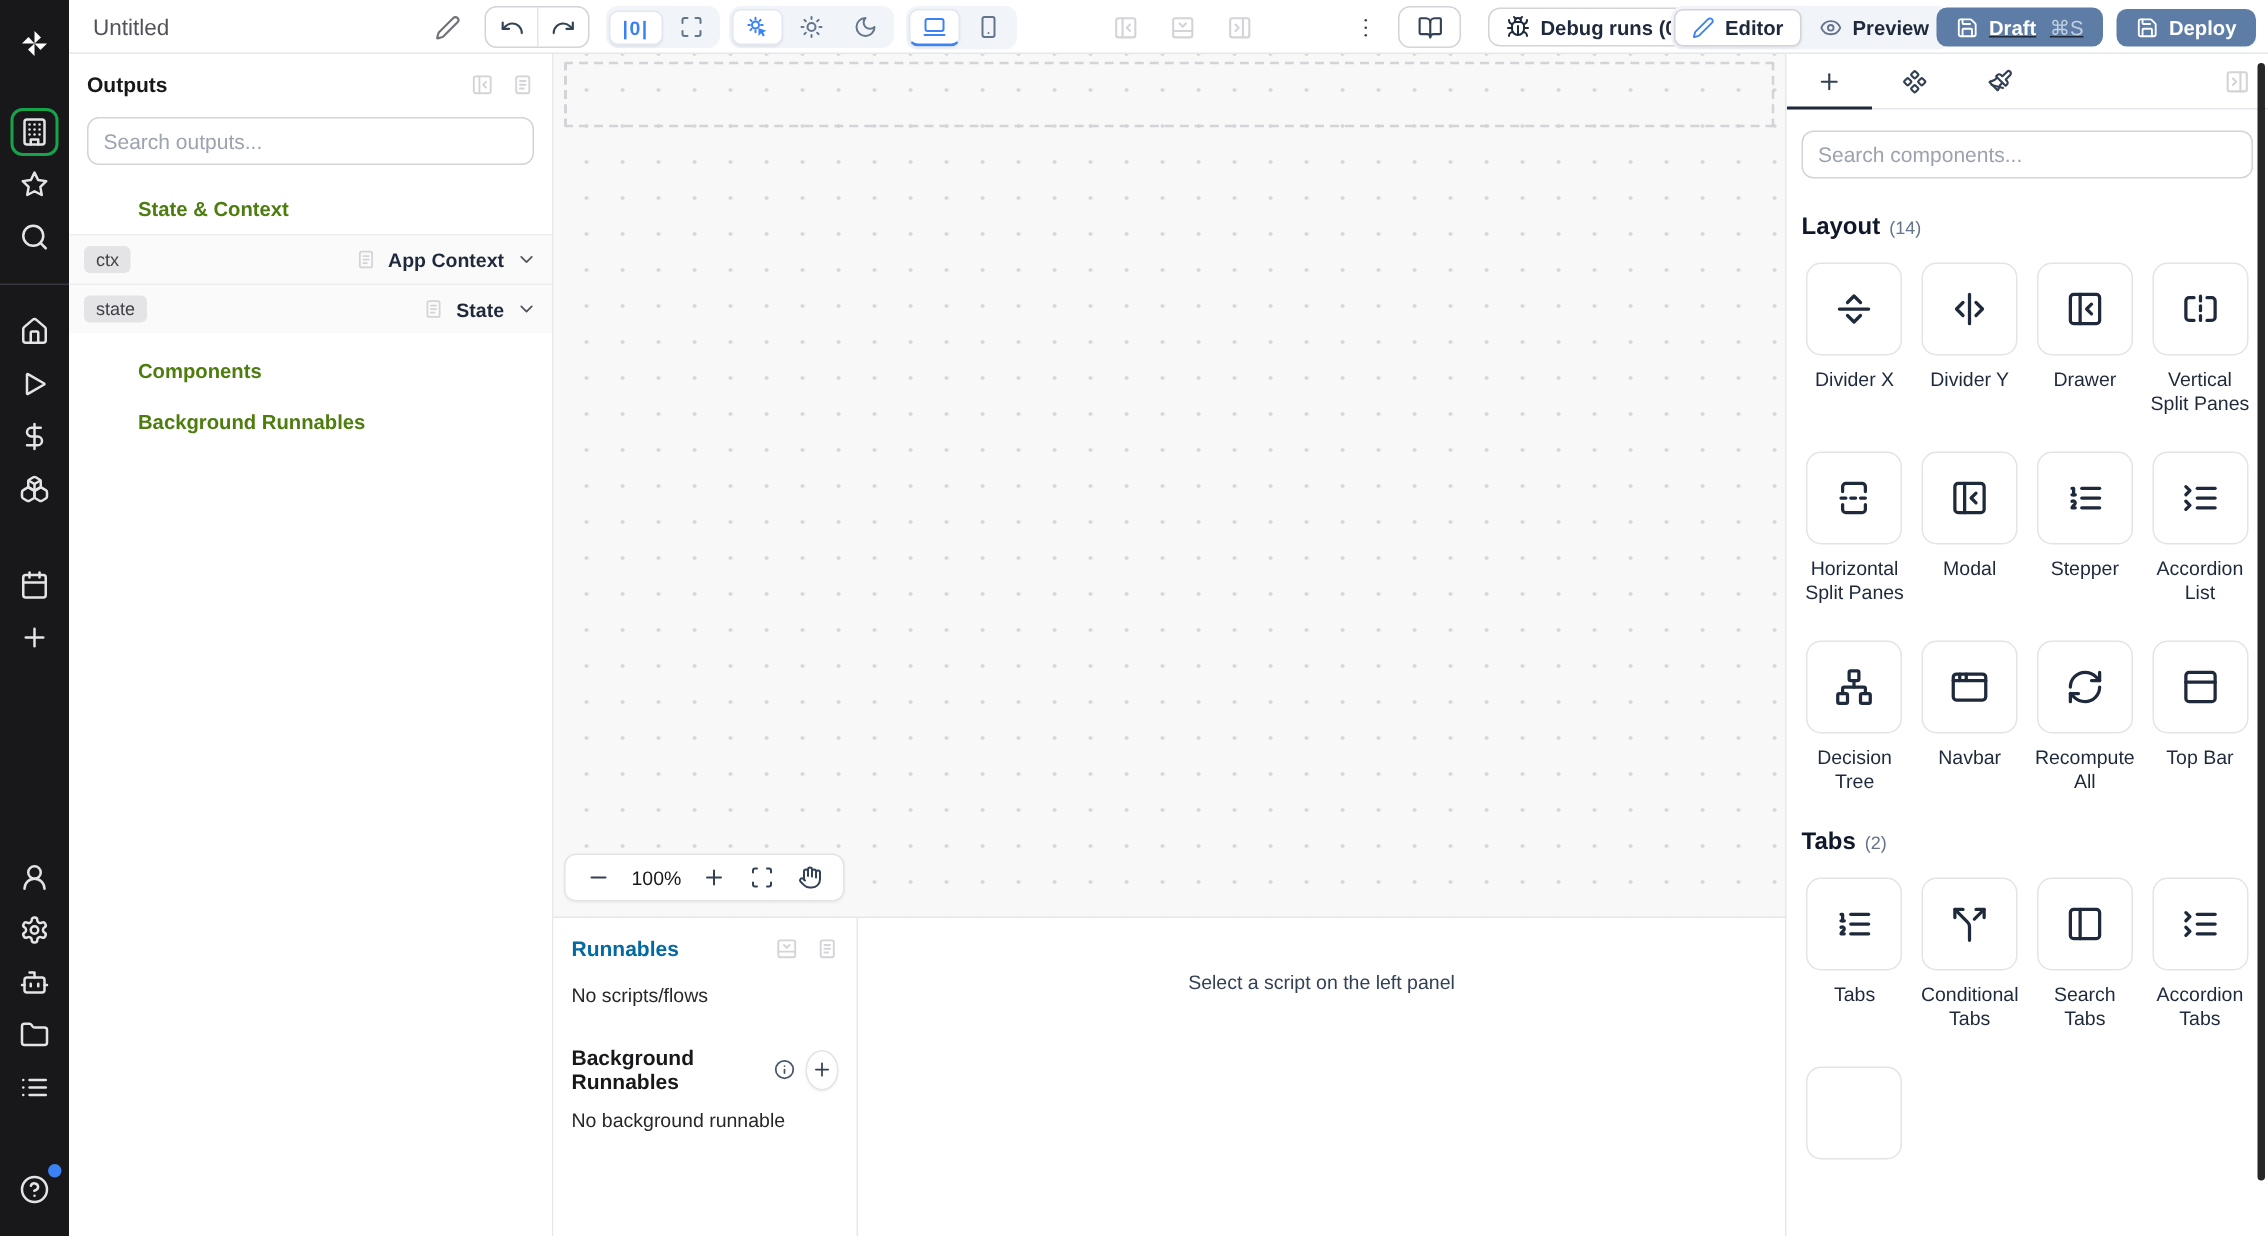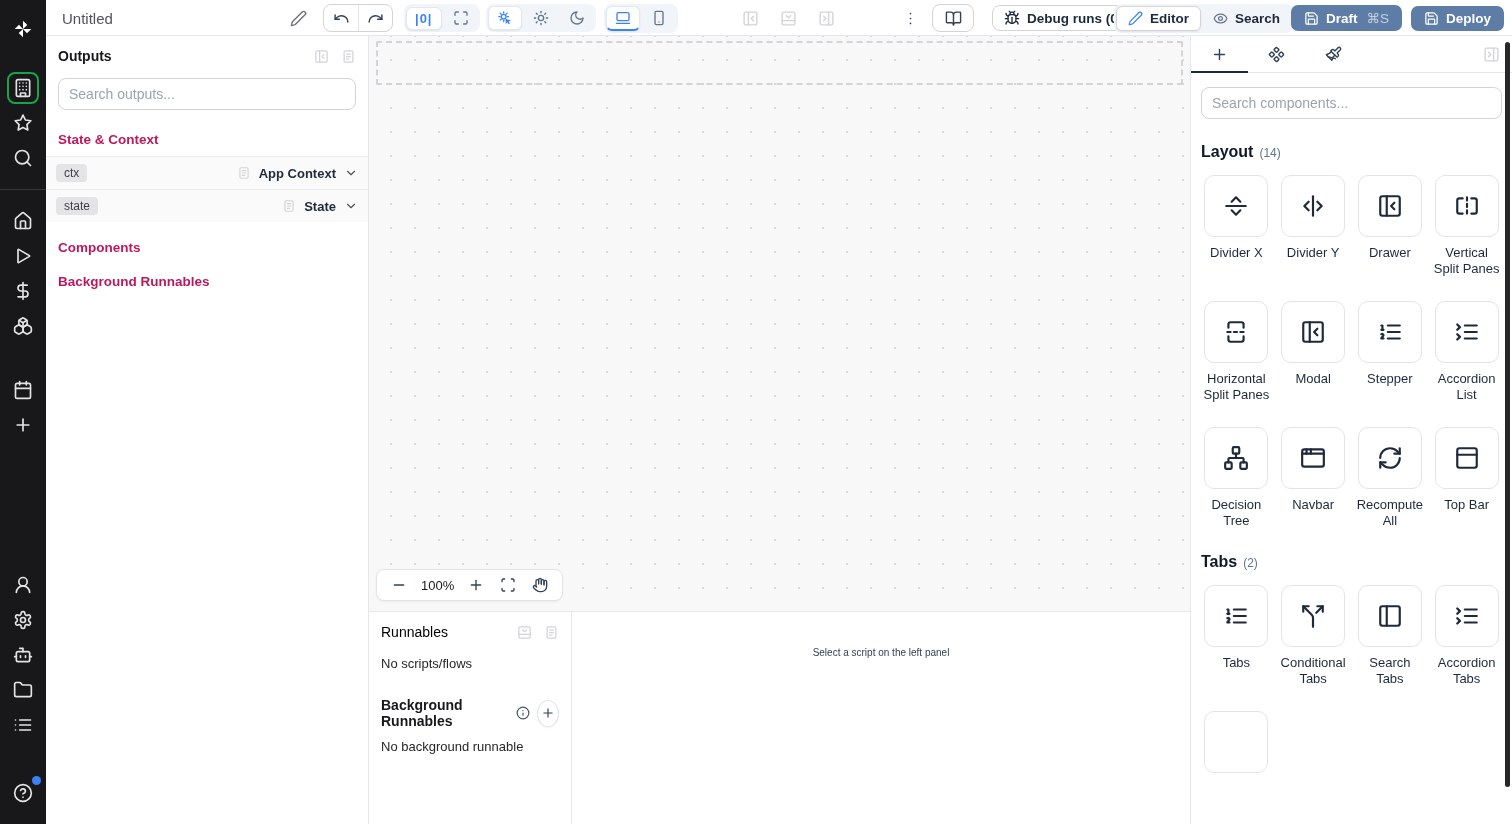--- a/index.html
+++ b/index.html
@@ -65,21 +65,21 @@
     display:flex; flex-direction:column; }
   .op-header { display:flex; align-items:center; padding:12px 12px 6px; }
   .op-title { font-size:14px; font-weight:700; color:#18181b; }
   .hdr-icons { margin-left:auto; display:flex; gap:12px; color:#d4d4d8; }
   .hdr-icons .icon-btn { color:#d4d4d8; padding:0; }
   .hdr-icons svg { width:15px; height:15px; }
   .search-input { height:32px; border:1px solid #d4d4d8; border-radius:8px; padding:0 10px; font-size:14px;
     color:#18181b; width:100%; background:#fff; outline:none; font-family:inherit; }
   .search-input::placeholder { color:#9ca3af; }
   .op-search { margin:8px 12px 4px; }
-  .op-section { font-size:13.5px; font-weight:700; color:#be185d; padding:18px 12px 9px; }
+  .op-section { font-size:13.5px; font-weight:700; color:#4d7c0f; padding:18px 12px 9px;margin-left:34px; }
   .op-row { display:flex; align-items:center; height:33px; padding:0 10px; background:#fafafa;
     border-top:1px solid #ededf0; cursor:pointer; }
   .op-row:last-of-type { border-bottom:1px solid #ededf0; }
   .op-badge { background:#e4e4e7; color:#3f3f46; font-size:12px; padding:2px 8px; border-radius:4px; }
   .op-right { margin-left:auto; display:flex; align-items:center; gap:8px; }
   .op-doc { color:#d4d4d8; display:flex; } .op-doc svg { width:14px; height:14px; }
   .op-type { font-size:13px; font-weight:600; color:#1e293b; }
   .op-chevron { color:#52525b; display:flex; } .op-chevron svg { width:14px; height:14px; }
 
   
@@ -91,32 +91,32 @@
     border:2px dashed #d4d4d8; border-radius:2px; }
   .zoom-bar { position:absolute; left:7px; bottom:10px; height:32px; background:#fff;
     border:1px solid #e4e4e7; border-radius:8px; box-shadow:0 1px 2px rgba(0,0,0,.05);
     display:flex; align-items:center; padding:0 8px; gap:4px; }
   .zoom-bar .icon-btn { padding:3px 6px; } .zoom-bar svg { width:16px; height:16px; }
   .zoom-level { font-size:13px; color:#18181b; padding:0 4px; }
 
   .bottom { flex:1; display:flex; min-height:0; background:#fff; }
   .runnables { width:203px; border-right:1px solid #e5e7eb; padding:12px 12px; flex-shrink:0; }
   .rn-header { display:flex; align-items:center; }
-  .rn-title { font-size:14px; font-weight:400; color:#000000; }
+  .rn-title { font-size:14px; font-weight:700; color:#0369a1; }
   .rn-empty { font-size:13px; color:#27272a; margin-top:16px; }
   .rn-bg-header { display:flex; align-items:center; gap:7px; margin-top:26px; }
   .rn-bg-title { font-size:14px; font-weight:700; color:#18181b; }
   .info-ic { color:#475569; display:flex; } .info-ic svg { width:14px; height:14px; }
   .plus-circle { width:27px; height:27px; border:1px solid #e4e4e7; border-radius:50%; background:#fff;
     display:flex; align-items:center; justify-content:center; color:#334155; cursor:pointer;
     box-shadow:0 1px 2px rgba(0,0,0,.05); }
   .plus-circle svg { width:14px; height:14px; }
   .rn-bg-empty { font-size:13px; color:#27272a; margin-top:10px; }
   .script-empty { flex:1; display:flex; justify-content:center; align-items:flex-start; padding-top:35px;
-    font-size:10px; color:#334155; }
+    font-size:13px; color:#334155; }
 
   
   .components-panel { width:322px; border-left:1px solid #e5e7eb; background:#fff; flex-shrink:0;
     position:relative; overflow:hidden; }
   .cp-tabs { height:37px; border-bottom:1px solid #e5e7eb; display:flex; align-items:center; position:relative; }
   .cp-tab { width:57px; height:37px; display:flex; align-items:center; justify-content:center;
     background:none; border:none; cursor:pointer; color:#334155; }
   .cp-tab svg { width:17px; height:17px; }
   .cp-tab.active { box-shadow:inset 0 -2px 0 #1e293b; }
   .cp-collapse { position:absolute; right:12px; color:#d4d4d8; padding:0; }
@@ -499,25 +499,25 @@
               </span>
             <span>Editor</span>
           </button>
           <button class="seg-text">
             <span style="display:flex">
                 <svg width="17" height="17" viewBox="0 0 24 24" fill="none" stroke="currentColor" stroke-width="2" stroke-linecap="round" stroke-linejoin="round">
                   <path d="M2.1 12.3a1 1 0 0 1 0-.7 10.8 10.8 0 0 1 19.9 0 1 1 0 0 1 0 .7 10.8 10.8 0 0 1-19.9 0"></path>
                   <circle cx="12" cy="12" r="3"></circle>
                 </svg>
               </span>
-            <span>Search</span>
+            <span>Preview</span>
           </button>
         </div>
       </div>
-      <div class="tb-abs" style="right:110px;">
+      <div class="tb-abs" style="right:110px;text-decoration:underline;">
         <button class="blue-btn">
           <span style="display:flex">
               <svg width="17" height="17" viewBox="0 0 24 24" fill="none" stroke="currentColor" stroke-width="2" stroke-linecap="round" stroke-linejoin="round">
                 <path d="M15.2 3a2 2 0 0 1 1.4.6l3.8 3.8a2 2 0 0 1 .6 1.4V19a2 2 0 0 1-2 2H5a2 2 0 0 1-2-2V5a2 2 0 0 1 2-2z"></path>
                 <path d="M17 21v-7a1 1 0 0 0-1-1H8a1 1 0 0 0-1 1v7"></path>
                 <path d="M7 3v4a1 1 0 0 0 1 1h7"></path>
               </svg>
             </span>
           <span>Draft</span>
           <span class="shortcut">⌘S</span>

